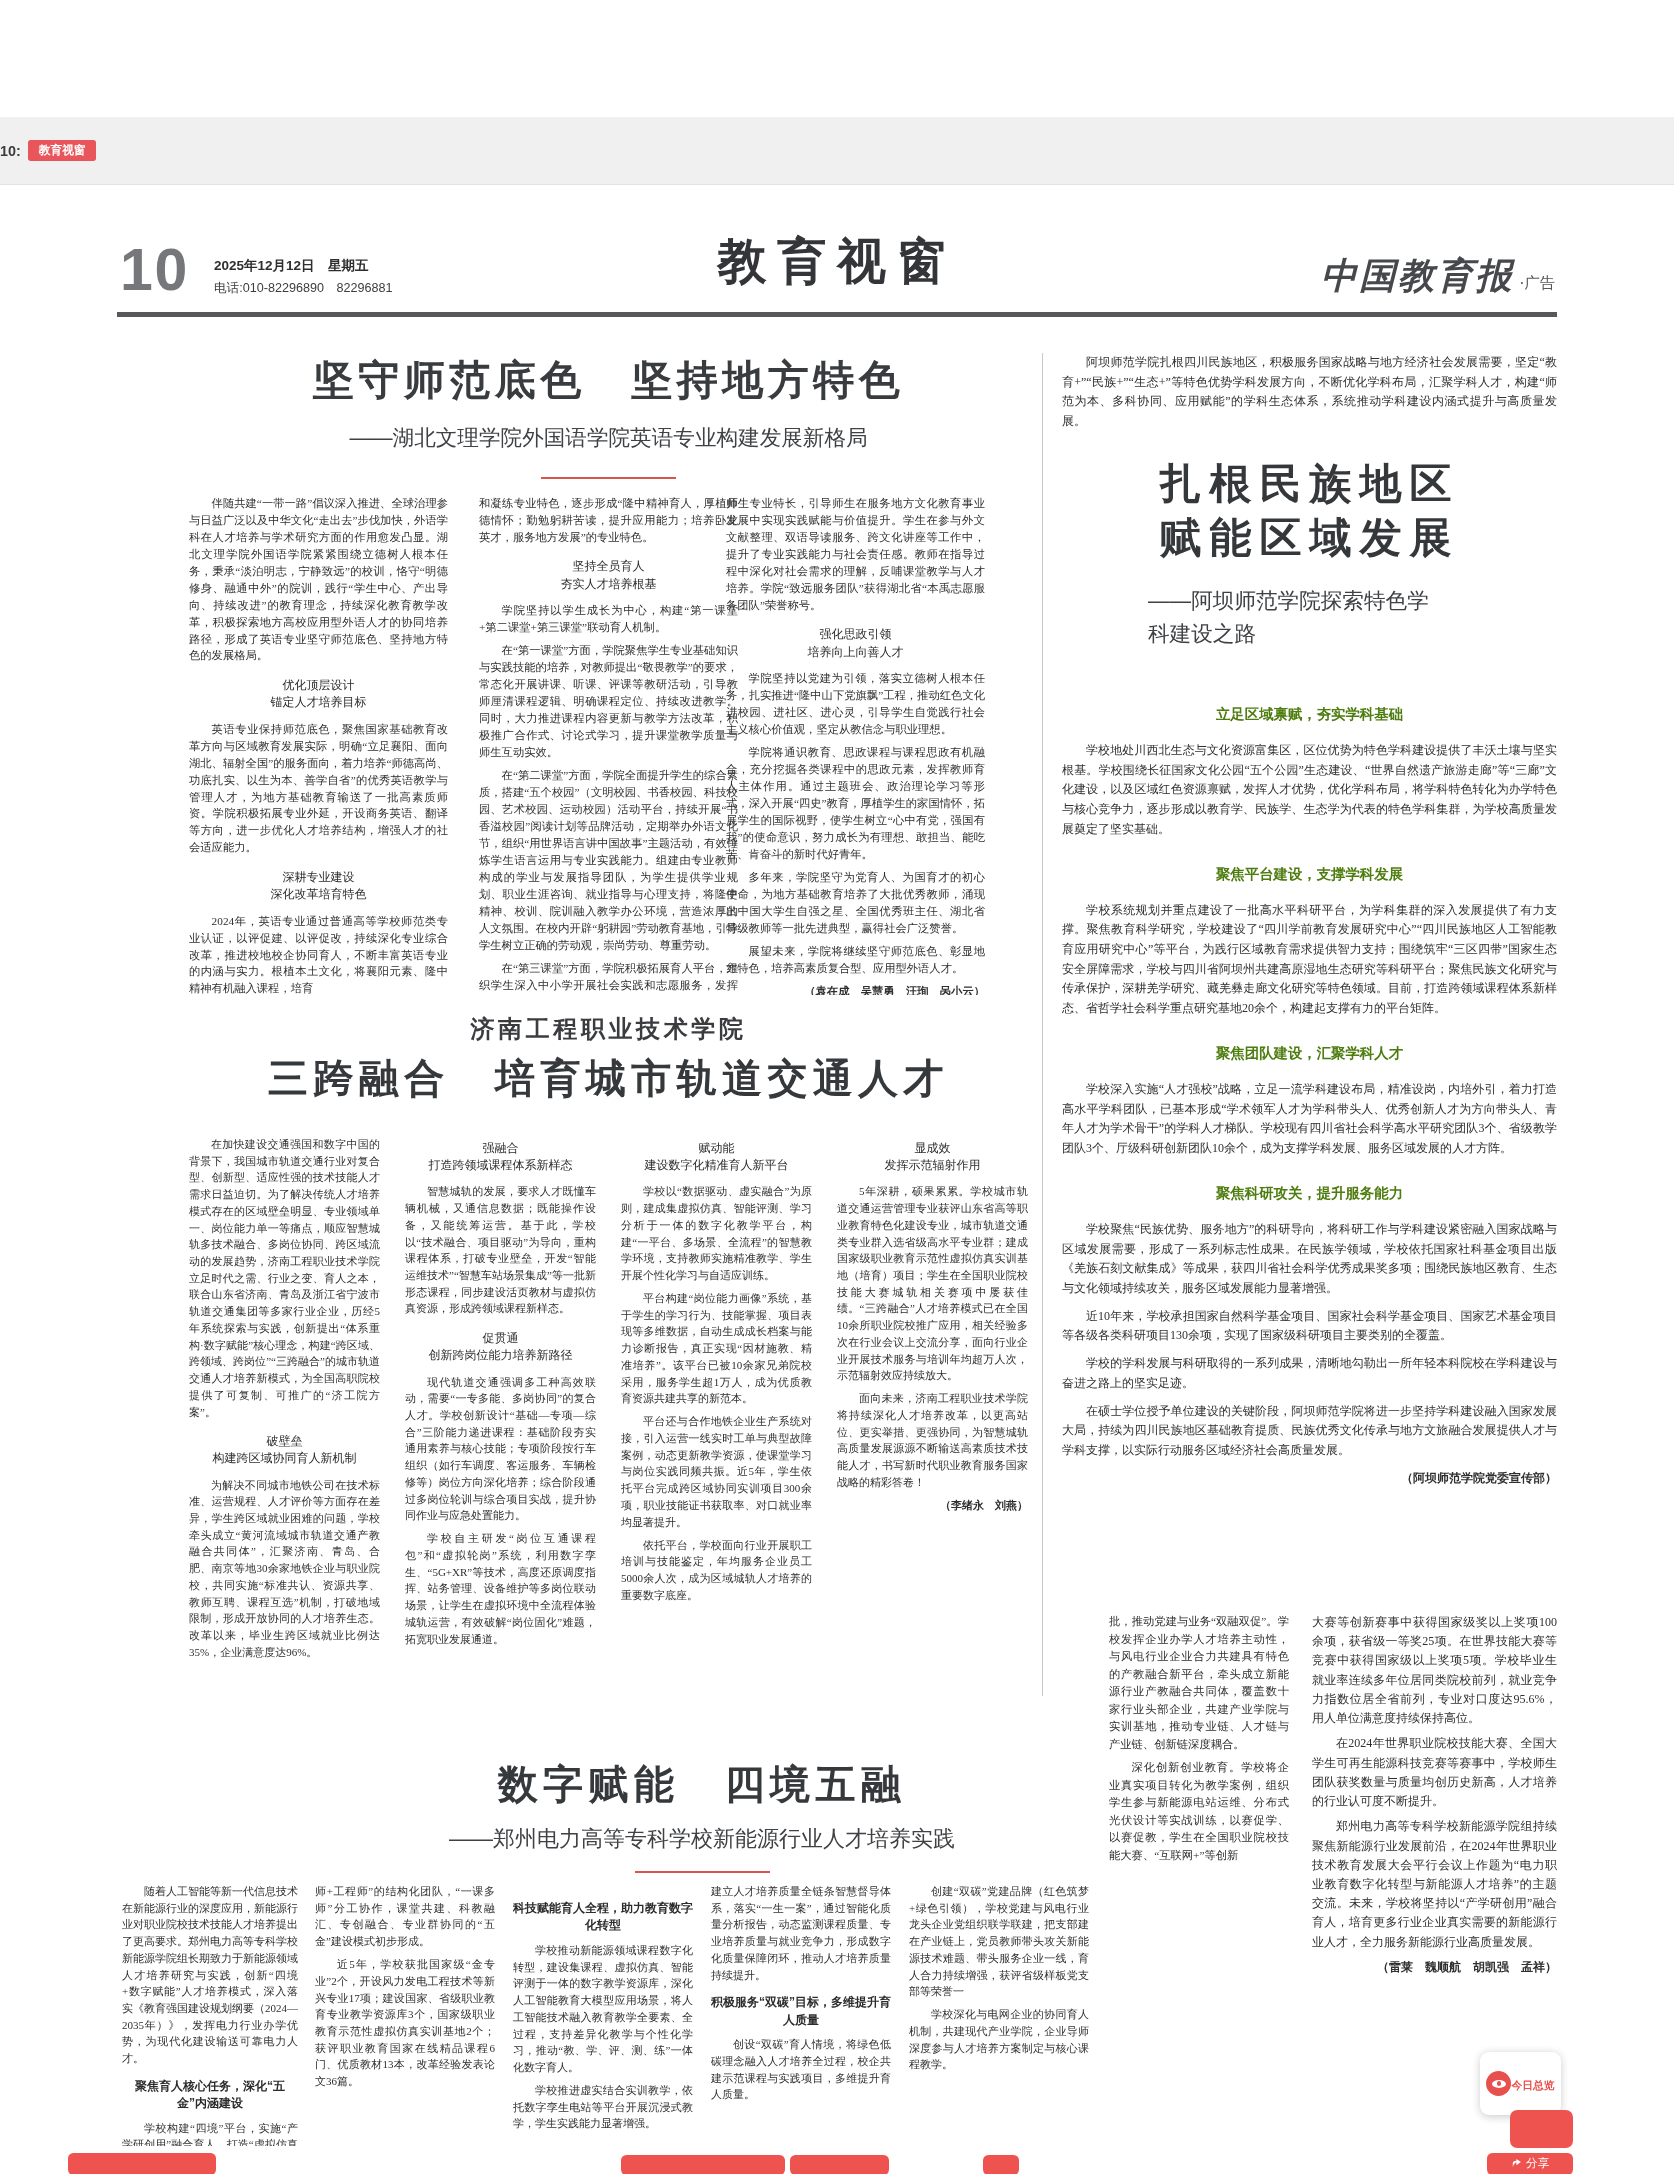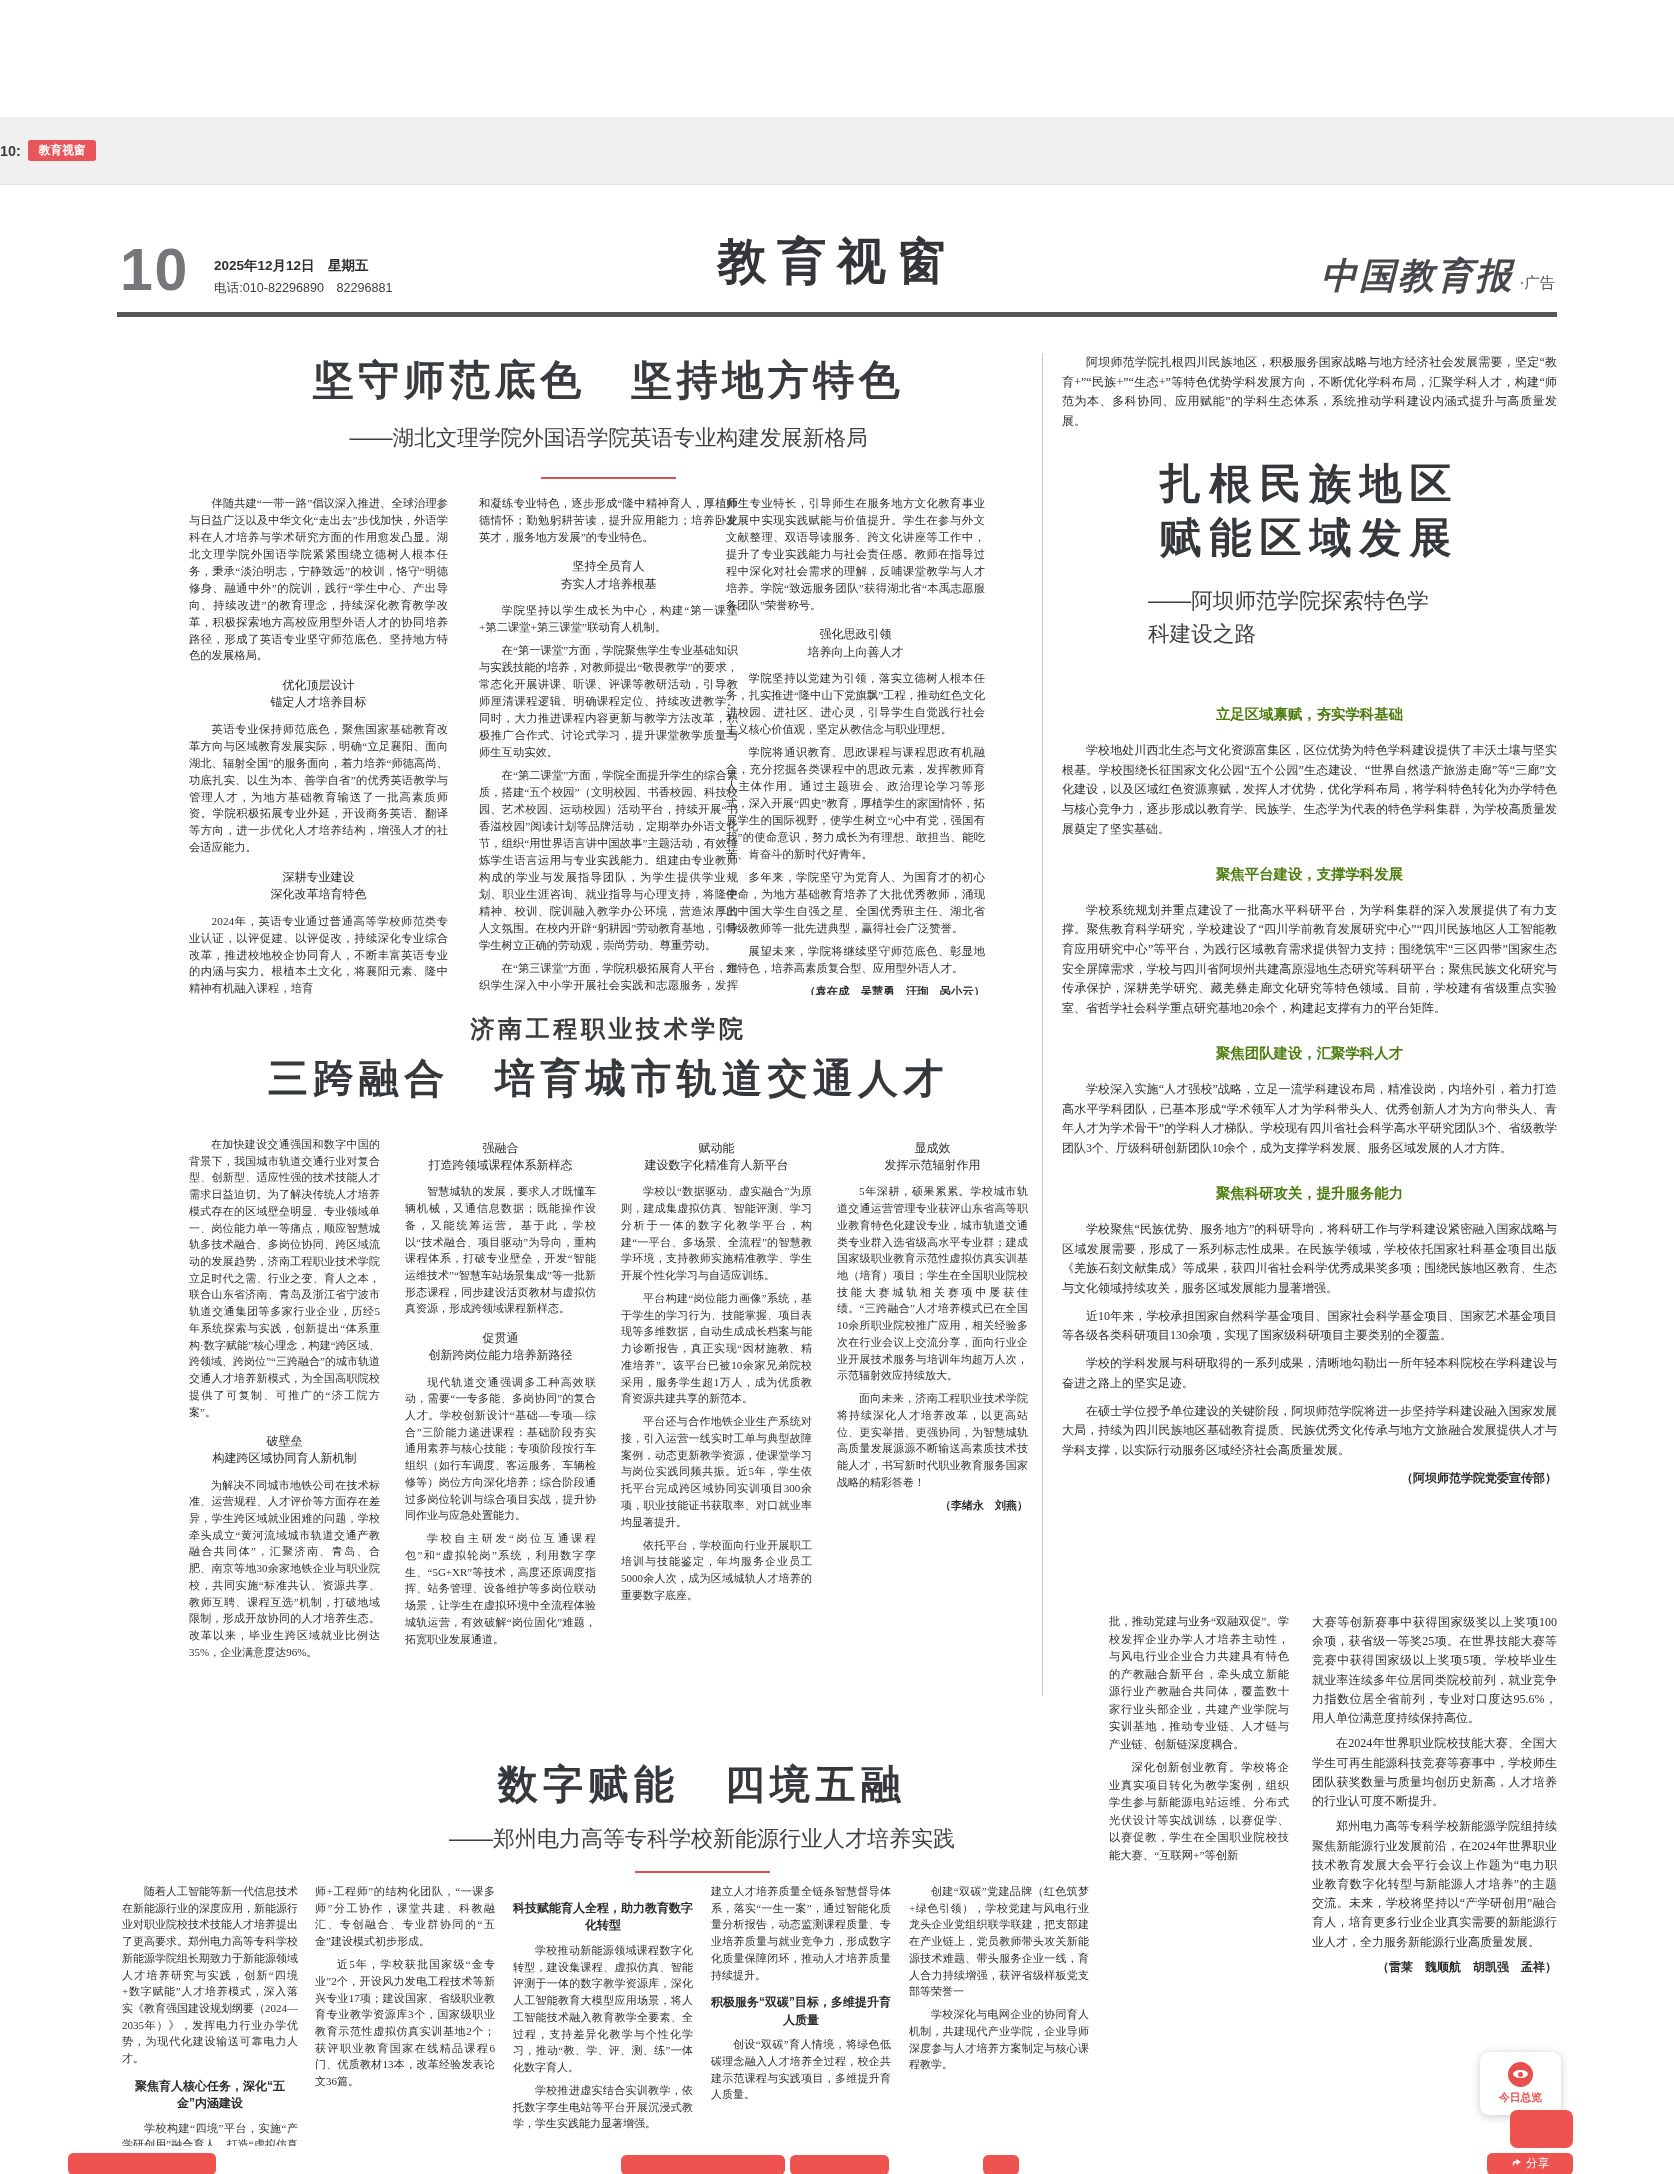--- a/index.html
+++ b/index.html
@@ -49,21 +49,21 @@
   #a4-headline{position:absolute;left:315px;top:1757px;width:774px;text-align:center;font-size:40px;font-weight:800;letter-spacing:5.4px;color:#36393c;}
   #a4-sub{position:absolute;left:315px;top:1824px;width:774px;text-align:center;font-size:22px;color:#3f4144;}
   #a4-red{position:absolute;left:635px;top:1858px;}
   .col-a4{top:1883px;height:263px;width:180px;font-size:11px;line-height:1.52;}
   #a4c1{left:122px;top:1883px;height:263px;width:176px;font-size:11px;line-height:1.52;}
   #a4c2{left:315px;} #a4c3{left:513px;} #a4c4{left:711px;} #a4c5{left:909px;}
   #a4c6{left:1109px;top:1613px;height:533px;width:180px;font-size:11.3px;line-height:1.55;}
   #a4c7{left:1312px;top:1613px;height:533px;width:245px;font-size:12px;line-height:1.6;}
   .colhead-s{font-family:"Liberation Sans",sans-serif;font-weight:700;text-align:center;text-indent:0;margin:10.8px 0 7.2px;font-size:12px;line-height:1.45;color:#2c2c2e;}
   
-  #overview-card{position:absolute;left:1480px;top:2052px;width:81px;height:63px;background:#fff;border-radius:9px;box-shadow:0 1.8px 9px rgba(0,0,0,.20);display:flex;flex-direction:column;align-items:center;justify-content:center;cursor:pointer;}
+  #overview-card{position:absolute;left:1480px;top:2052px;width:81px;height:63px;background:#fff;border-radius:9px;box-shadow:0 1.8px 9px rgba(0,0,0,.20);display:flex;flex-direction:row;align-items:center;justify-content:center;cursor:pointer;}
   #overview-card .eye{width:25px;height:25px;border-radius:50%;background:#e8504d;display:flex;align-items:center;justify-content:center;}
   #overview-card .eyeball{width:14.4px;height:8px;border-radius:50%;background:#fff;display:flex;align-items:center;justify-content:center;}
   #overview-card .pupil{width:4.5px;height:4.5px;border-radius:50%;background:#e8504d;}
   #overview-card .lbl{font-size:10.8px;color:#e8504d;font-weight:700;margin-top:4.5px;}
   .pill{position:absolute;background:#ef5350;border-radius:5.4px;cursor:pointer;}
   #share-icon-btn{position:absolute;left:1510px;top:2110px;width:63px;height:38px;background:#ef5350;border-radius:7.2px;cursor:pointer;}
   #share-btn{position:absolute;left:1487px;top:2153px;width:86px;height:21.6px;background:#ef5350;border-radius:5.4px;color:#fff;font-size:11.7px;display:flex;align-items:center;justify-content:center;gap:4.5px;cursor:pointer;}
   #share-btn svg{display:block;}
 </style>
 </head>
@@ -121,21 +121,21 @@
   <p>阿坝师范学院扎根四川民族地区，积极服务国家战略与地方经济社会发展需要，坚定“教育+”“民族+”“生态+”等特色优势学科发展方向，不断优化学科布局，汇聚学科人才，构建“师范为本、多科协同、应用赋能”的学科生态体系，系统推动学科建设内涵式提升与高质量发展。</p>
   <div class="hl-wrap">
     <div class="a2-headline">扎根民族地区</div>
     <div class="a2-headline">赋能区域发展</div>
   </div>
   <div class="a2-sub">——阿坝师范学院探索特色学
 科建设之路</div>
   <div class="a2-h first">立足区域禀赋，夯实学科基础</div>
   <p>学校地处川西北生态与文化资源富集区，区位优势为特色学科建设提供了丰沃土壤与坚实根基。学校围绕长征国家文化公园“五个公园”生态建设、“世界自然遗产旅游走廊”等“三廊”文化建设，以及区域红色资源禀赋，发挥人才优势，优化学科布局，将学科特色转化为办学特色与核心竞争力，逐步形成以教育学、民族学、生态学为代表的特色学科集群，为学校高质量发展奠定了坚实基础。</p>
   <div class="a2-h">聚焦平台建设，支撑学科发展</div>
-  <p>学校系统规划并重点建设了一批高水平科研平台，为学科集群的深入发展提供了有力支撑。聚焦教育科学研究，学校建设了“四川学前教育发展研究中心”“四川民族地区人工智能教育应用研究中心”等平台，为践行区域教育需求提供智力支持；围绕筑牢“三区四带”国家生态安全屏障需求，学校与四川省阿坝州共建高原湿地生态研究等科研平台；聚焦民族文化研究与传承保护，深耕羌学研究、藏羌彝走廊文化研究等特色领域。目前，学校建有省级重点实验室、省哲学社会科学重点研究基地20余个，构建起支撑有力的平台矩阵。</p>
+  <p>学校系统规划并重点建设了一批高水平科研平台，为学科集群的深入发展提供了有力支撑。聚焦教育科学研究，学校建设了“四川学前教育发展研究中心”“四川民族地区人工智能教育应用研究中心”等平台，为践行区域教育需求提供智力支持；围绕筑牢“三区四带”国家生态安全屏障需求，学校与四川省阿坝州共建高原湿地生态研究等科研平台；聚焦民族文化研究与传承保护，深耕羌学研究、藏羌彝走廊文化研究等特色领域。目前，打造跨领域课程体系新样态、省哲学社会科学重点研究基地20余个，构建起支撑有力的平台矩阵。</p>
   <div class="a2-h">聚焦团队建设，汇聚学科人才</div>
   <p>学校深入实施“人才强校”战略，立足一流学科建设布局，精准设岗，内培外引，着力打造高水平学科团队，已基本形成“学术领军人才为学科带头人、优秀创新人才为方向带头人、青年人才为学术骨干”的学科人才梯队。学校现有四川省社会科学高水平研究团队3个、省级教学团队3个、厅级科研创新团队10余个，成为支撑学科发展、服务区域发展的人才方阵。</p>
   <div class="a2-h">聚焦科研攻关，提升服务能力</div>
   <p>学校聚焦“民族优势、服务地方”的科研导向，将科研工作与学科建设紧密融入国家战略与区域发展需要，形成了一系列标志性成果。在民族学领域，学校依托国家社科基金项目出版《羌族石刻文献集成》等成果，获四川省社会科学优秀成果奖多项；围绕民族地区教育、生态与文化领域持续攻关，服务区域发展能力显著增强。</p>
   <p>近10年来，学校承担国家自然科学基金项目、国家社会科学基金项目、国家艺术基金项目等各级各类科研项目130余项，实现了国家级科研项目主要类别的全覆盖。</p>
   <p>学校的学科发展与科研取得的一系列成果，清晰地勾勒出一所年轻本科院校在学科建设与奋进之路上的坚实足迹。</p>
   <p>在硕士学位授予单位建设的关键阶段，阿坝师范学院将进一步坚持学科建设融入国家发展大局，持续为四川民族地区基础教育提质、民族优秀文化传承与地方文旅融合发展提供人才与学科支撑，以实际行动服务区域经济社会高质量发展。</p>
   <p class="byline">（阿坝师范学院党委宣传部）</p>
 </div>
 

